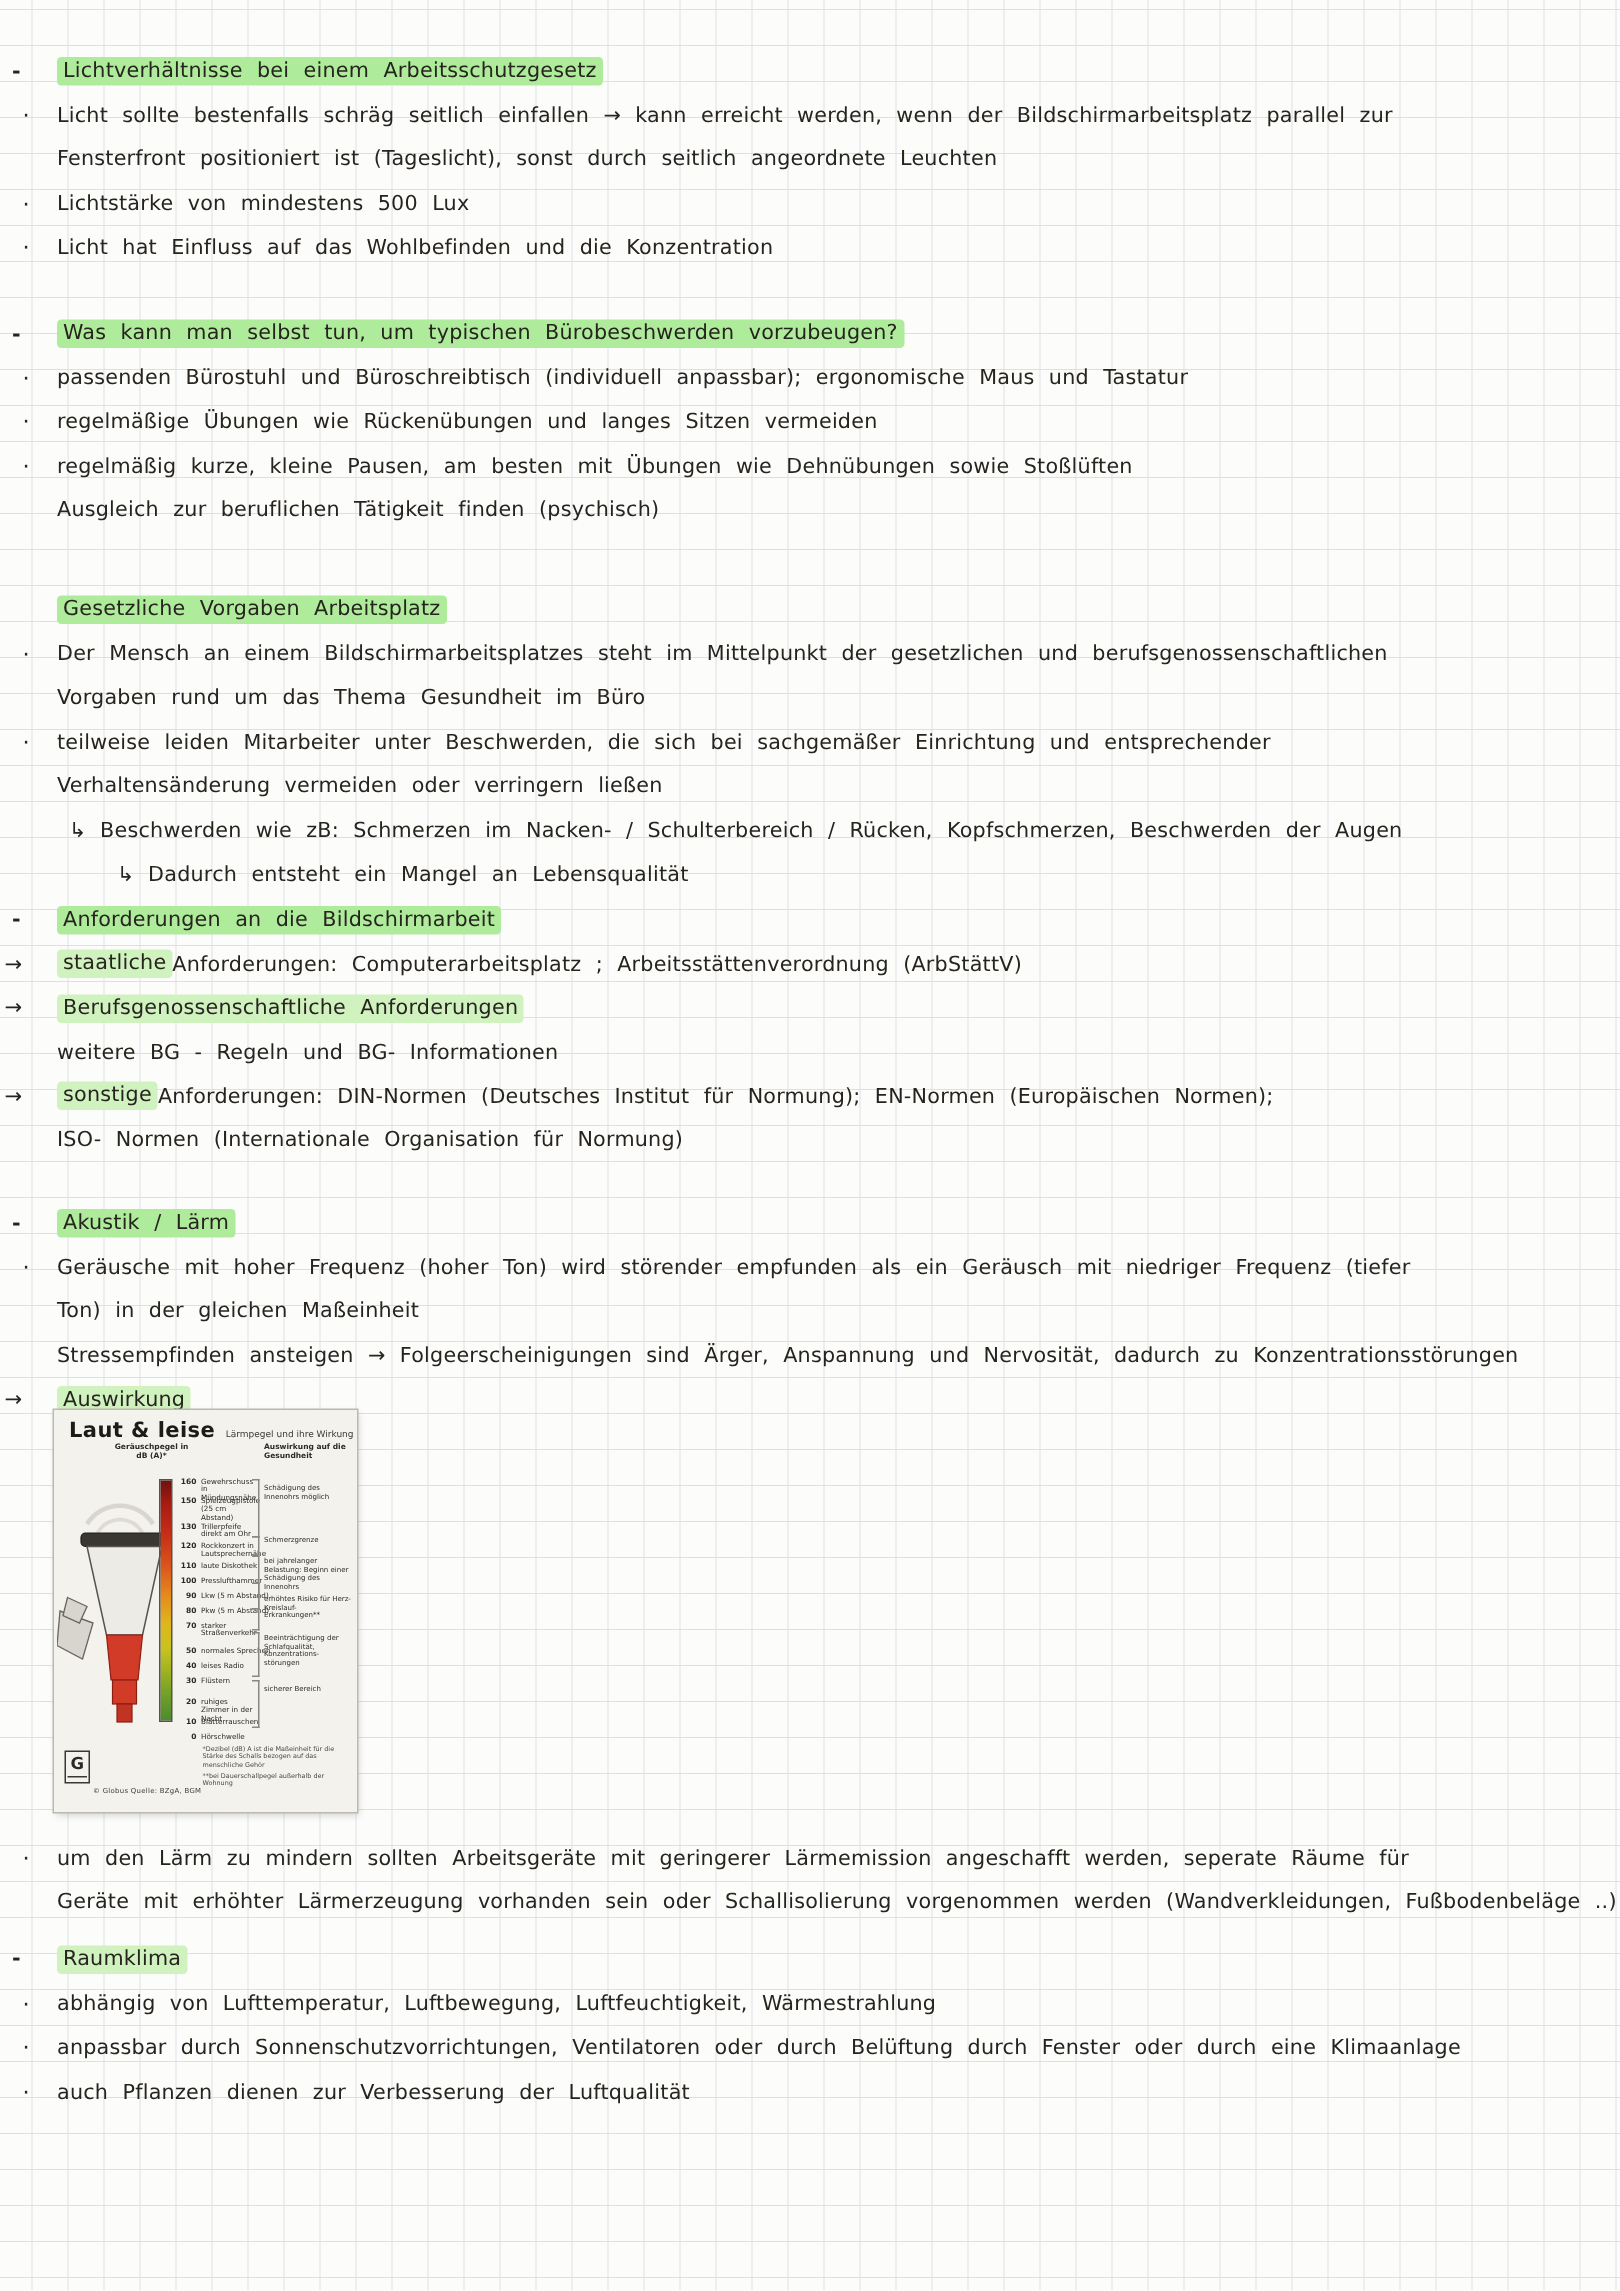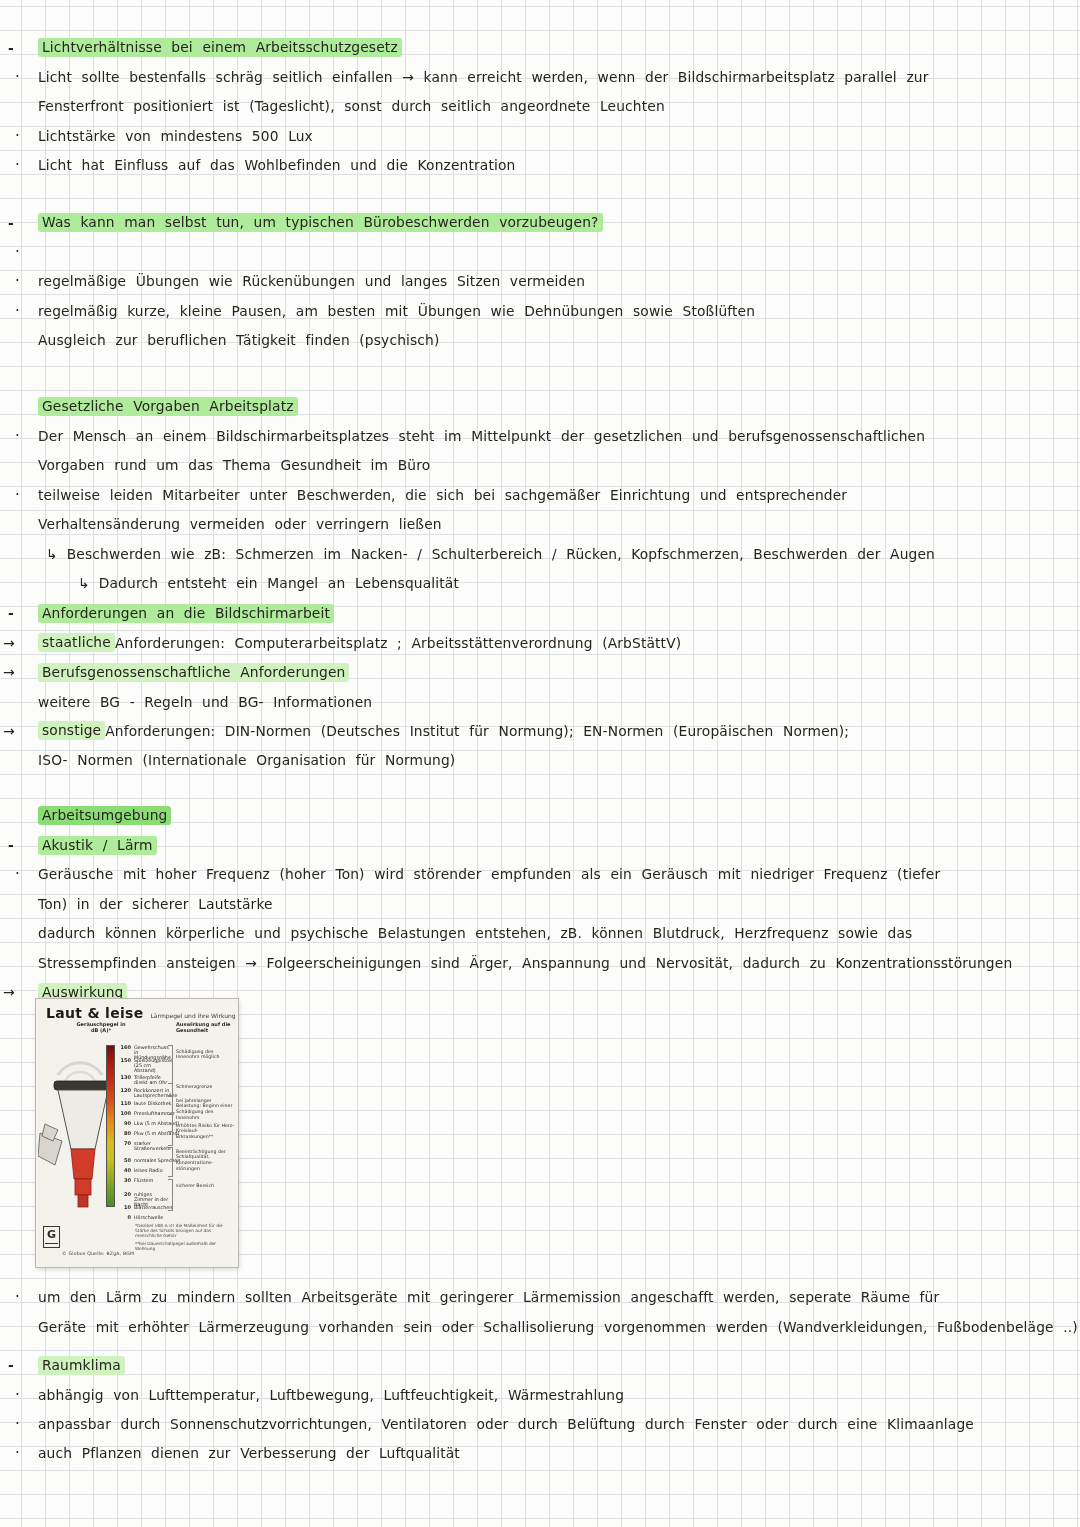--- a/index.html
+++ b/index.html
@@ -97,20 +97,21 @@
             <span>Licht hat Einfluss auf das Wohlbefinden und die Konzentration</span>
           </div>
         </div>
         <div class="sec" data-sec="selbst-tun">
           <div class="line ind1">
             <span class="marker m-dash">-</span>
             <span class="hl hl-strong">Was kann man selbst tun, um typischen Bürobeschwerden vorzubeugen?</span>
           </div>
           <div class="line ind1">
             <span class="marker m-dot">·</span>
+            <span>passenden Bürostuhl und Büroschreibtisch (individuell anpassbar); ergonomische Maus und Tastatur</span>
           </div>
           <div class="line ind1">
             <span class="marker m-dot">·</span>
             <span>regelmäßige Übungen wie Rückenübungen und langes Sitzen vermeiden</span>
           </div>
           <div class="line ind1">
             <span class="marker m-dot">·</span>
             <span>regelmäßig kurze, kleine Pausen, am besten mit Übungen wie Dehnübungen sowie Stoßlüften</span>
           </div>
           <div class="line ind1">
@@ -165,35 +166,29 @@
             <span class="marker m-arrow">→</span>
             <span class="hl hl-soft">sonstige</span>
             <span> Anforderungen: DIN-Normen (Deutsches Institut für Normung); EN-Normen (Europäischen Normen);</span>
           </div>
           <div class="line ind1">
             <span>ISO- Normen (Internationale Organisation für Normung)</span>
           </div>
         </div>
         <div class="sec" data-sec="arbeitsumgebung">
           <div class="line ind1">
-            <span class="hl hl-dark">Arbeitsumgebung</span>
-          </div>
-          <div class="line ind1">
             <span class="marker m-dash">-</span>
             <span class="hl hl-strong">Akustik / Lärm</span>
           </div>
           <div class="line ind1">
             <span class="marker m-dot">·</span>
             <span>Geräusche mit hoher Frequenz (hoher Ton) wird störender empfunden als ein Geräusch mit niedriger Frequenz (tiefer</span>
           </div>
           <div class="line ind1">
-            <span>Ton) in der sicherer Lautstärke</span>
-          </div>
-          <div class="line ind1">
-            <span>dadurch können körperliche und psychische Belastungen entstehen, zB. können Blutdruck, Herzfrequenz sowie das</span>
+            <span>Ton) in der gleichen Maßeinheit</span>
           </div>
           <div class="line ind1">
             <span>Stressempfinden ansteigen → Folgeerscheinigungen sind Ärger, Anspannung und Nervosität, dadurch zu Konzentrationsstörungen</span>
           </div>
           <div class="line ind1">
             <span class="marker m-arrow">→</span>
             <span class="hl hl-soft">Auswirkung</span>
           </div>
         </div>
       </div>

